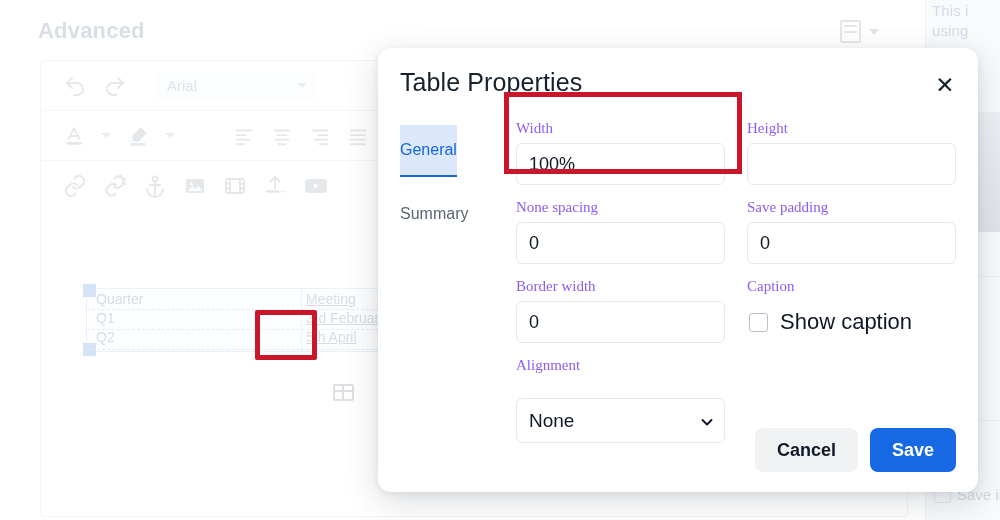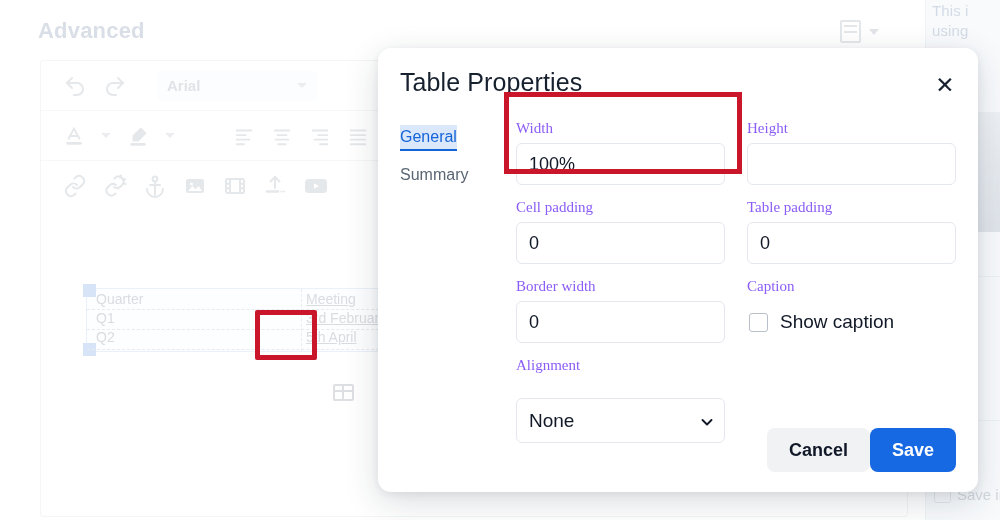--- a/index.html
+++ b/index.html
@@ -136,21 +136,20 @@
     display: flex;
     align-items: center;
     justify-content: space-between;
     padding: 0 10px;
     box-sizing: border-box;
     margin-left: 14px;
   }
   .font-select .fname {
     font-size: 15px;
     color: #cdd2d8;
-    font-weight: bold;
   }
 
   .mini-caret {
     width: 0; height: 0;
     border-left: 5px solid transparent;
     border-right: 5px solid transparent;
     border-top: 5px solid #dfe3e7;
   }
 
   .gap-sep { width: 26px; }
@@ -300,21 +299,21 @@
   }
 
   .tabs {
     position: absolute;
     left: 22px; top: 77px;
     width: 100px;
   }
   .tab {
     font-size: 16px;
     color: #5b6675;
-    padding: 3px 0;
+    padding: 16px 0;
     margin-bottom: 12px;
     cursor: pointer;
     display: inline-block;
   }
   .tab.active {
     color: #1565d8;
     background: #dbe8fb;
     border-bottom: 2px solid #1565d8;
   }
 
@@ -385,38 +384,39 @@
   }
   .checkbox {
     width: 19px; height: 19px;
     border: 1.6px solid #b9bfc9;
     border-radius: 3px;
     background: #fff;
     box-sizing: border-box;
     cursor: pointer;
   }
   .checklabel {
-    font-size: 19px;
+    font-size: 22px;
     color: #111827;
   }
 
   .redbox-width {
     position: absolute;
     left: 126px; top: 44px;
     width: 238px; height: 82px;
     border: 5px solid #c9162b;
     box-sizing: border-box;
     z-index: 5;
     pointer-events: none;
   }
 
   .dlg-actions {
     position: absolute;
     right: 22px; bottom: 20px;
     display: flex;
+    gap: 12px;
     align-items: center;
   }
   .btn {
     height: 44px;
     border-radius: 8px;
     border: none;
     font-size: 18px;
     font-weight: bold;
     cursor: pointer;
     font-family: "Liberation Sans", sans-serif;
@@ -624,25 +624,25 @@
         <input class="finput" type="text" value="100%" style="">
       </div>
       <div class="fcol">
         <label class="flabel">Height</label>
         <input class="finput" type="text" value="" style="">
       </div>
     </div>
 
     <div class="frow">
       <div class="fcol">
-        <label class="flabel">Cell padding</label>
+        <label class="flabel">None spacing</label>
         <input class="finput" type="text" value="0" style="">
       </div>
       <div class="fcol">
-        <label class="flabel">Table padding</label>
+        <label class="flabel">Save padding</label>
         <input class="finput" type="text" value="0" style="">
       </div>
     </div>
 
     <div class="frow">
       <div class="fcol">
         <label class="flabel">Border width</label>
         <input class="finput" type="text" value="0" style="">
       </div>
       <div class="fcol">

